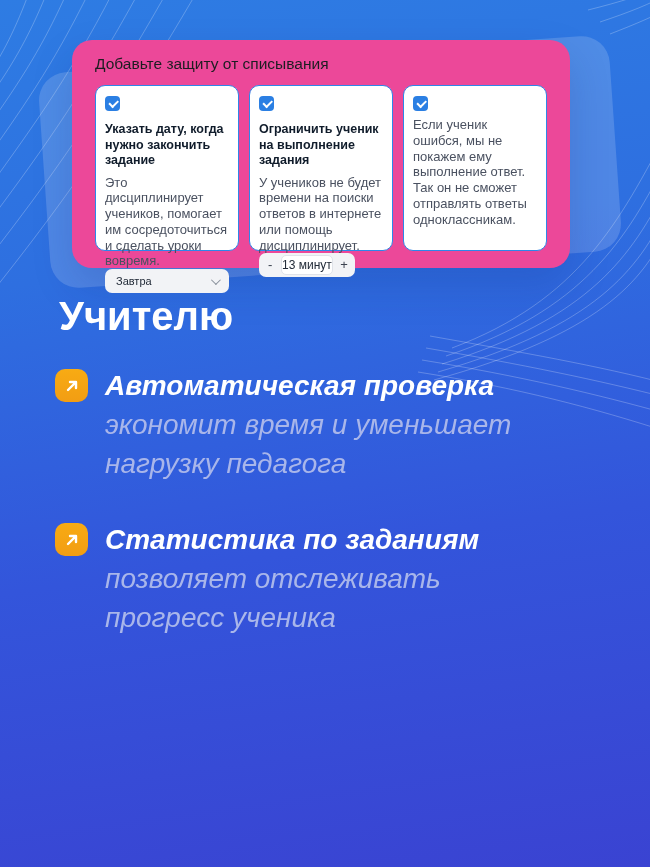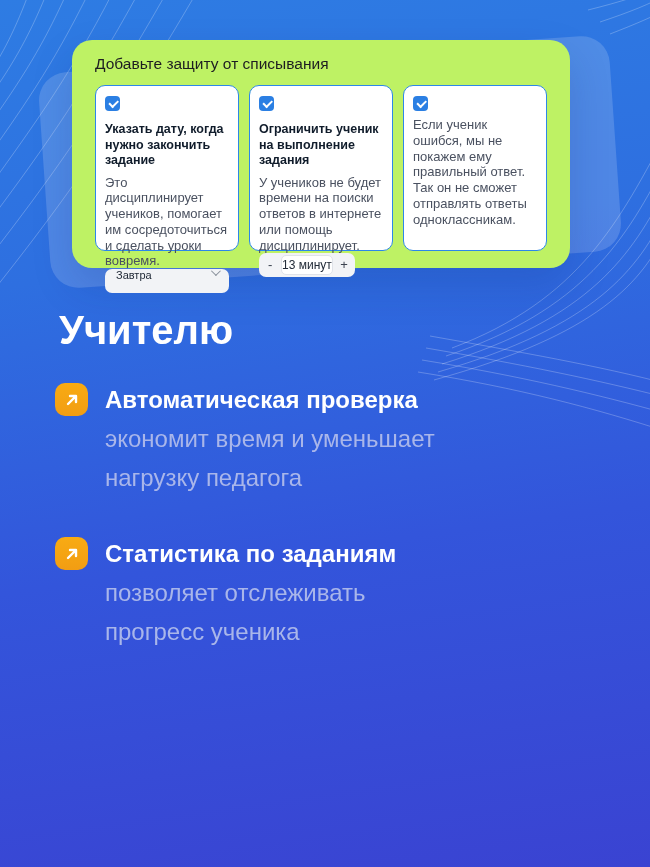--- a/index.html
+++ b/index.html
@@ -13,21 +13,21 @@
 
   .ghost-card {
     position:absolute; left:44px; top:54px; width:572px; height:216px;
     border-radius:28px; background:rgba(255,255,255,0.16);
     transform:rotate(-4deg);
   }
 
   
   .panel {
     position:absolute; left:72px; top:40px; width:498px; height:228px;
-    background:#bef264; border-radius:20px;
+    background:#ec4899; border-radius:20px;
     padding:14px 23px 17px 23px;
     box-shadow:0 18px 40px rgba(16,40,120,0.18);
   }
   .panel-title { font-size:15.5px; line-height:19px; font-weight:500; color:#1d1d21; margin-bottom:12px; }
   .options { display:flex; gap:10px; }
   .option {
     flex:1 1 0; height:166px; background:#fff;
     border:1.5px solid #2d87e9; border-radius:10px;
     padding:10px 9px 11px; display:flex; flex-direction:column;
   }
@@ -37,21 +37,21 @@
   }
   .checkbox::after {
     content:""; position:absolute; left:3.5px; top:4px; width:7px; height:3.5px;
     border-left:2px solid #fff; border-bottom:2px solid #fff; transform:rotate(-45deg);
   }
   .option-title { margin-top:11px; font-size:12.5px; line-height:15.5px; font-weight:700; color:#101c2b; }
   .option-desc { margin-top:6px; font-size:13px; line-height:15.8px; color:#4a5160; }
   .control { margin-top:auto; }
   .select {
     height:24px; background:#f2f3f6; border-radius:7px;
-    display:flex; align-items:flex-start; justify-content:space-between;
+    display:flex; align-items:center; justify-content:space-between;
     padding:0 11px; font-size:11px; color:#222b38; cursor:pointer;
   }
   .chevron-down {
     width:7px; height:7px; border-right:1.5px solid #8a919c; border-bottom:1.5px solid #8a919c;
     transform:rotate(45deg) translateY(-2px);
   }
   .stepper {
     height:24px; width:96px; background:#f2f3f6; border-radius:7px;
     display:flex; align-items:center;
   }
@@ -60,29 +60,29 @@
     line-height:24px; cursor:pointer; user-select:none;
   }
   .step-value {
     flex:1; height:20px; margin:2px 0; background:#fff;
     border:1px solid #e0e3e9; border-radius:5px;
     display:flex; align-items:center; justify-content:center;
     font-size:12px; color:#222b38; white-space:nowrap;
   }
 
   
-  .section { position:absolute; left:55px; top:306px; width:520px; }
+  .section { position:absolute; left:55px; top:292px; width:520px; }
   .heading { font-size:40px; line-height:48px; font-weight:800; color:#ffffff; margin:0 0 26px 4px; }
   .item { display:flex; gap:17px; margin-bottom:37px; }
   .bullet-icon {
     flex:none; width:33px; height:33px; border-radius:10px; margin-top:3px;
     background:linear-gradient(180deg,#F8AB13,#F29D13);
     display:grid; place-items:center;
   }
-  .item-text { font-size:24px; line-height:39px; white-space:pre-line; color:#ffffff; }
+  .item-text { font-size:28px; line-height:39px; white-space:pre-line; color:#ffffff;font-style:italic; }
   .item-text .b { font-weight:700; color:#ffffff; }
   .item-text .l { font-weight:400; color:#a9b6ea; }
 </style>
 </head>
 <body>
 
 <svg class="decor-lines" viewBox="0 0 650 867" width="650" height="867" xmlns="http://www.w3.org/2000/svg">
   <g fill="none" stroke="rgba(255,255,255,0.24)" stroke-width="1">
     <path d="M30,-10 C16,28 2,56 -14,78"></path>
     <path d="M48,-10 C28,40 8,72 -14,102"></path>
@@ -134,21 +134,21 @@
         <div class="stepper">
           <span class="step-btn">-</span>
           <span class="step-value">13 минут</span>
           <span class="step-btn">+</span>
         </div>
       </div>
     </div>
 
     <div class="option">
       <span class="checkbox"></span>
-      <div class="option-desc">Если ученик ошибся, мы не покажем ему правильный ответ. Так он не сможет отправлять ответы одноклассникам.</div>
+      <div class="option-desc">Если ученик ошибся, мы не покажем ему выполнение ответ. Так он не сможет отправлять ответы одноклассникам.</div>
     </div>
 
   </div>
 </div>
 
 <div class="section">
   <h1 class="heading">Учителю</h1>
 
   <div class="item">
     <span class="bullet-icon">

